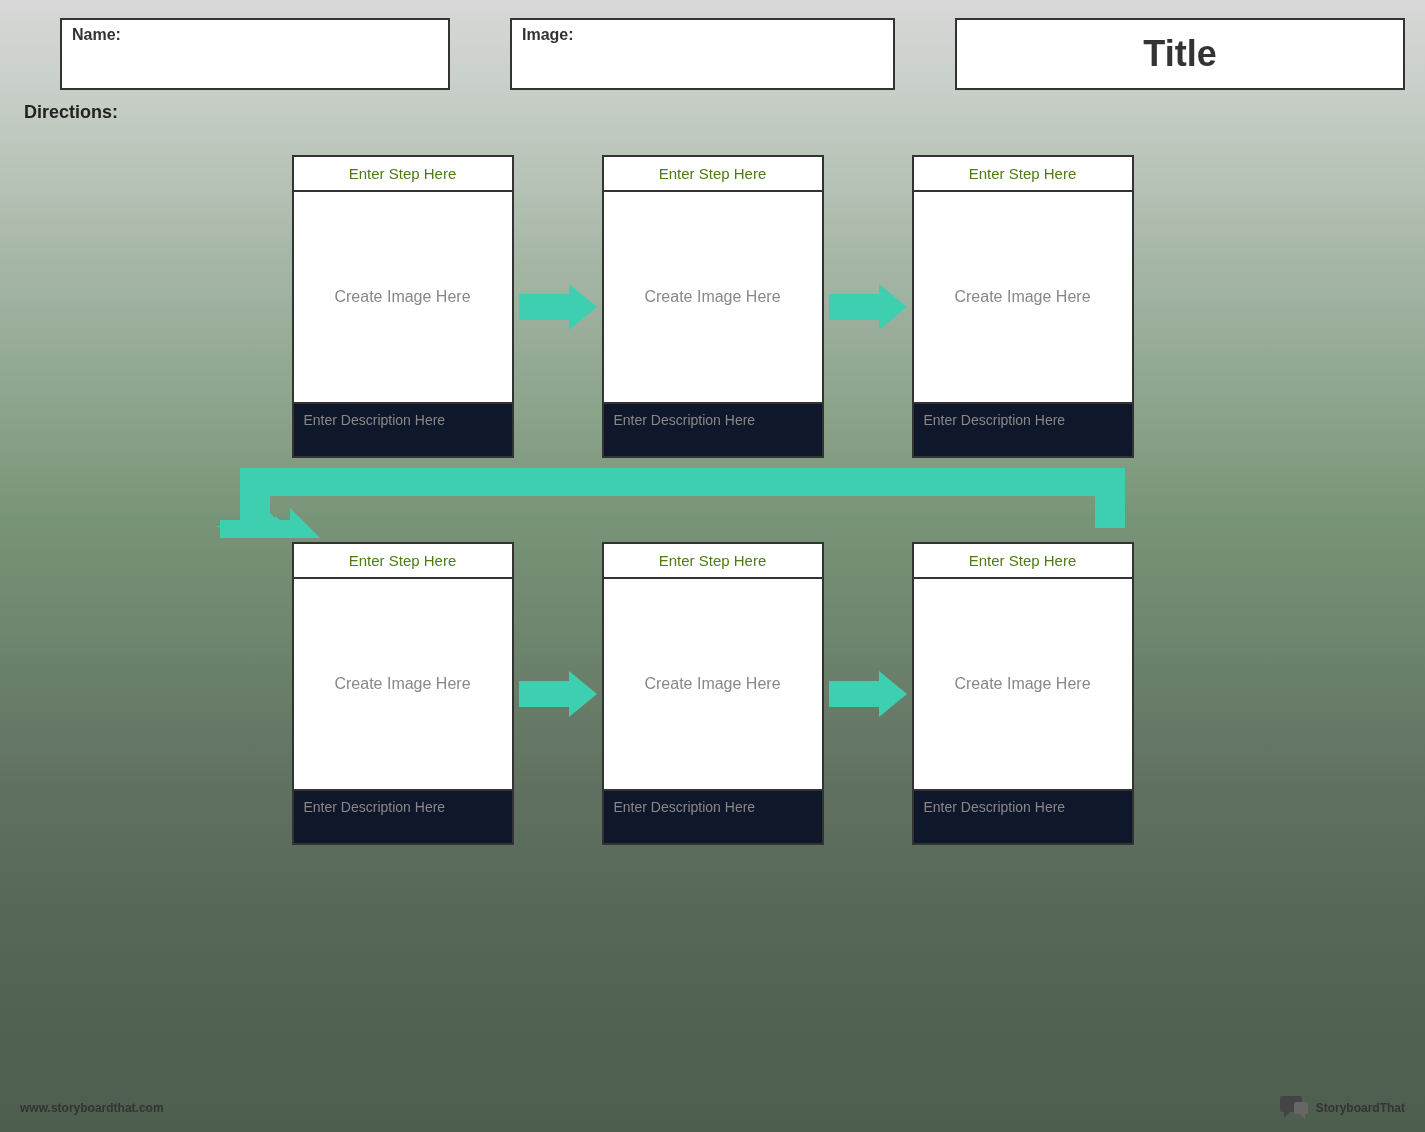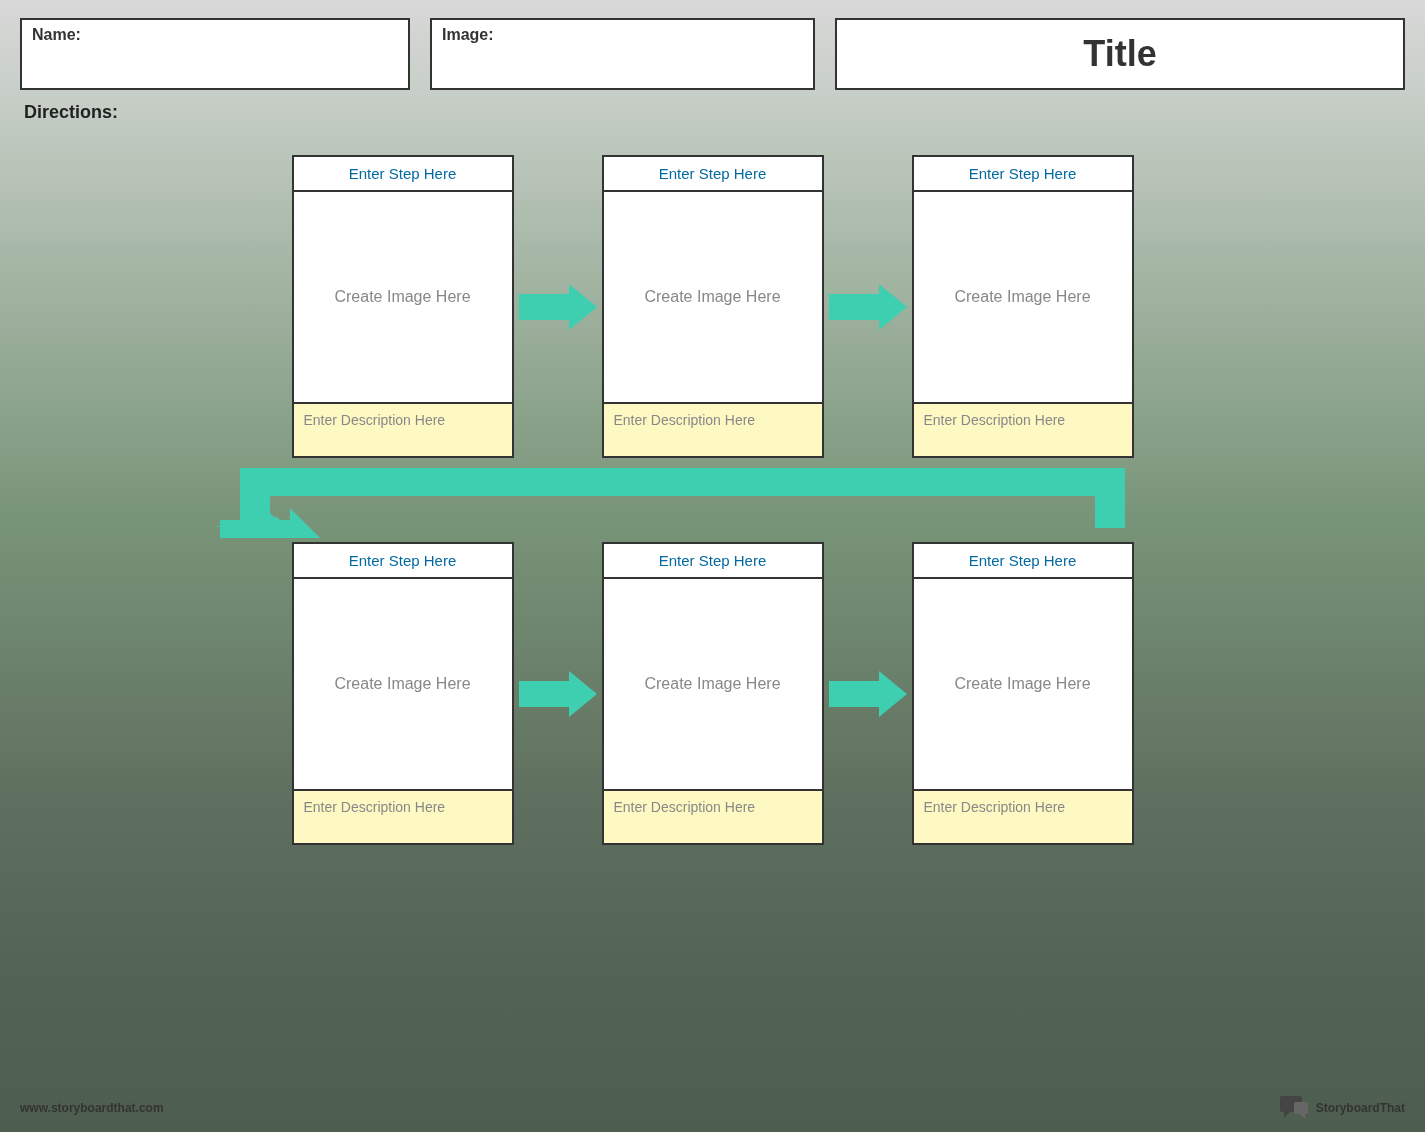--- a/index.html
+++ b/index.html
@@ -39,20 +39,21 @@
     .header {
       display: flex;
       gap: 0;
       margin-bottom: 12px;
       height: 72px;
     }
 
     .header-name, .header-date, .header-title {
       background: white;
       border: 2px solid #333;
+      margin-left: 40px;
     }
 
     .header-name {
       flex: 0 0 390px;
       padding: 6px 10px;
       margin-right: 20px;
     }
 
     .header-date {
       flex: 0 0 385px;
@@ -113,21 +114,21 @@
       width: 222px;
       display: flex;
       flex-direction: column;
     }
 
     .step-header {
       border-bottom: 2px solid #333;
       padding: 8px 10px;
       text-align: center;
       font-size: 15px;
-      color: #0369a1;
+      color: #4d7c0f;
       background: white;
     }
 
     .step-image {
       height: 212px;
       display: flex;
       align-items: center;
       justify-content: center;
       border-bottom: 2px solid #333;
       background: white;
@@ -137,21 +138,21 @@
       font-size: 16px;
       color: #888;
       text-align: center;
     }
 
     .step-description {
       padding: 8px 10px;
       min-height: 52px;
       font-size: 14px;
       color: #888;
-      background: #fef9c3;
+      background: #0f172a;
       text-align: left;
     }
 
     
     .arrow-right {
       width: 88px;
       height: 52px;
       flex-shrink: 0;
       display: flex;
       align-items: center;

